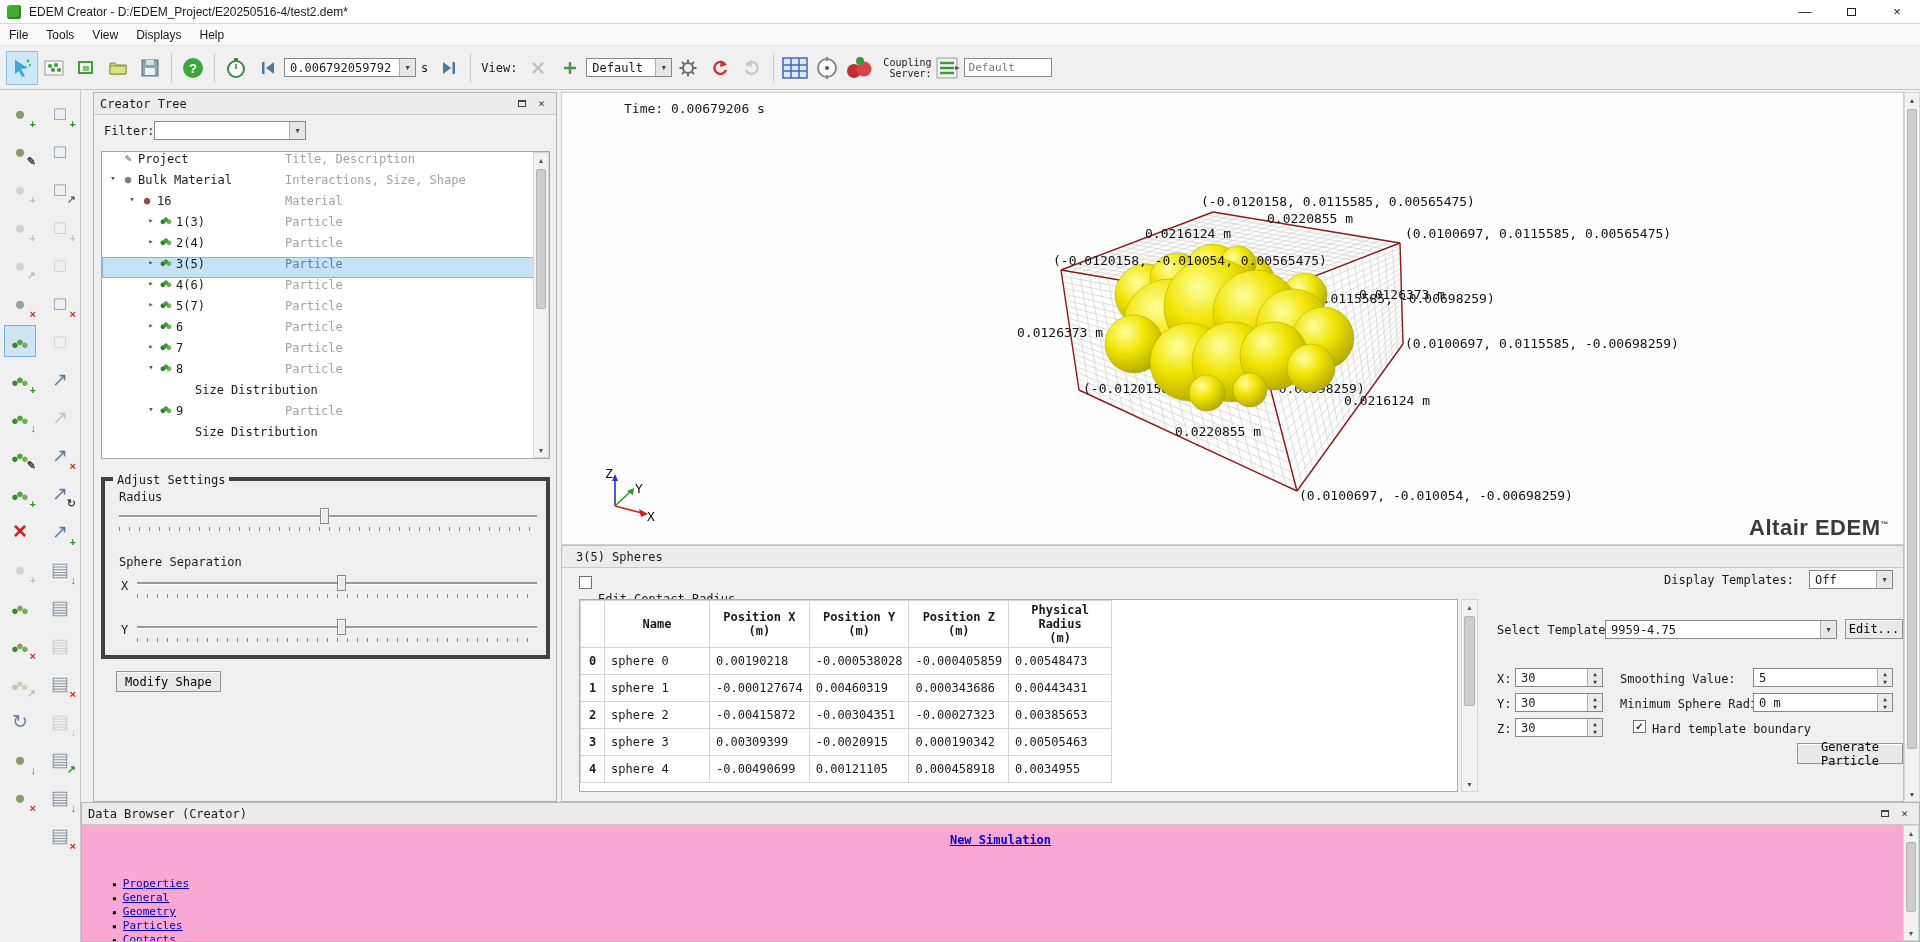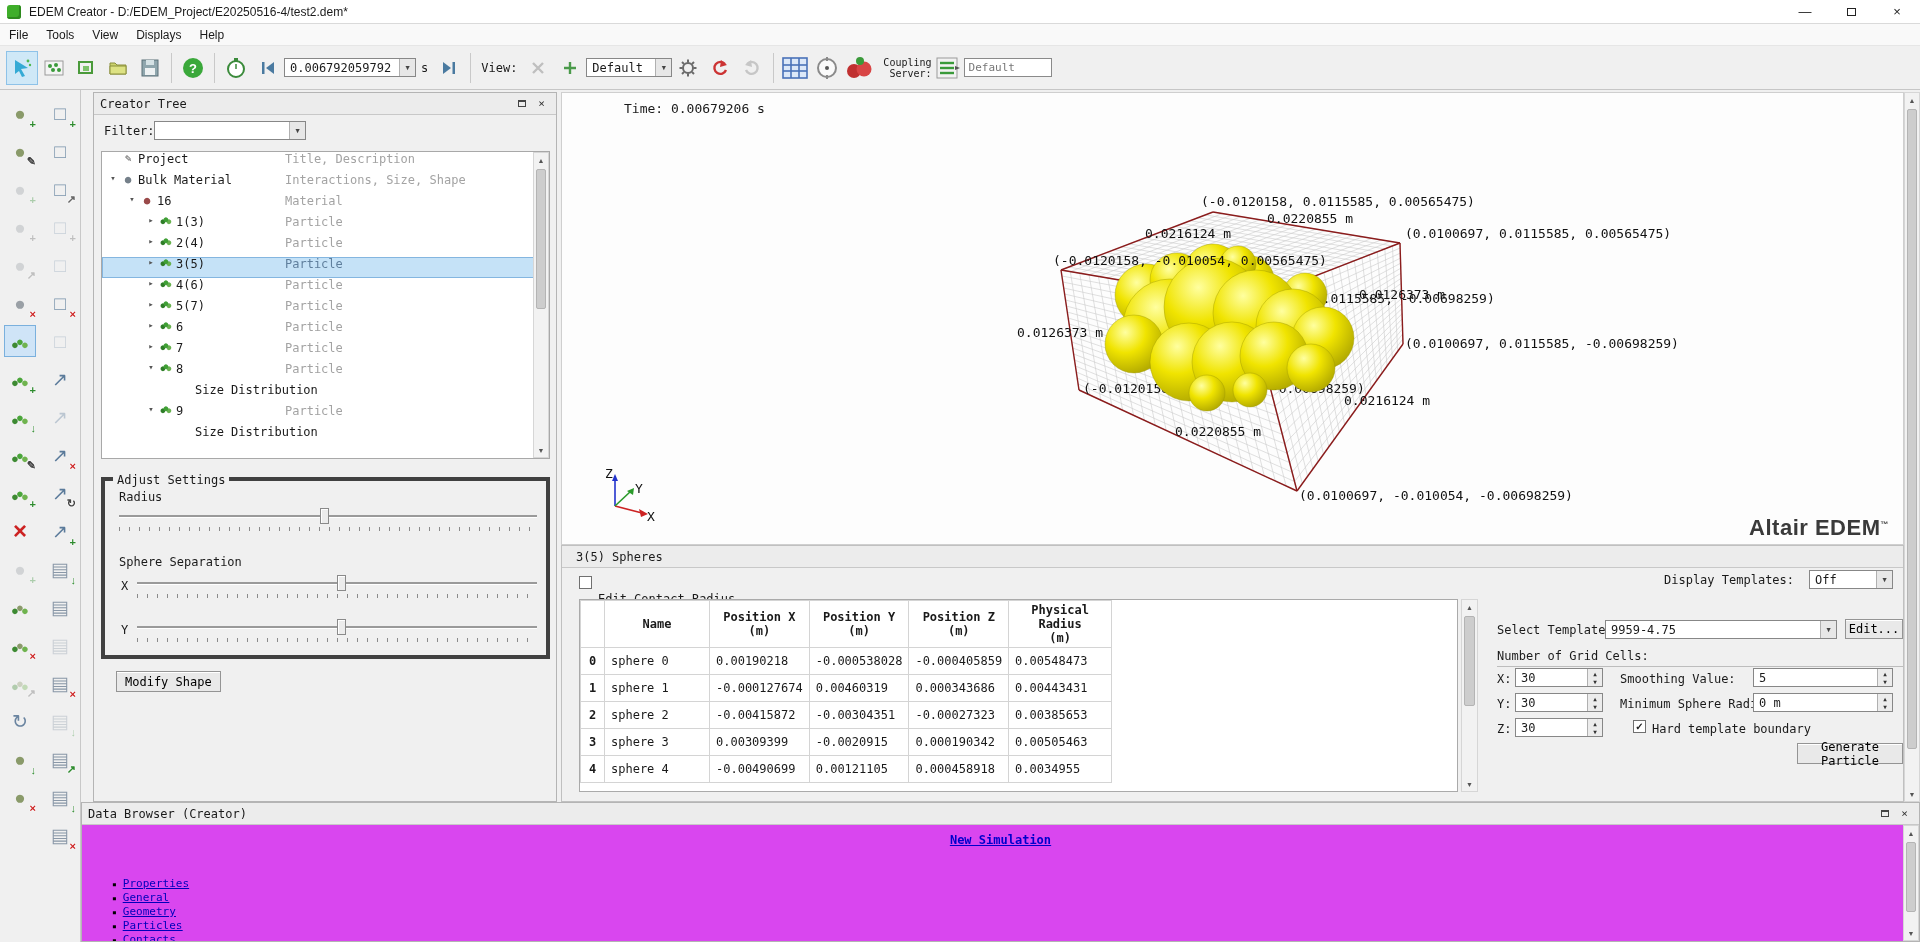--- a/index.html
+++ b/index.html
@@ -94,21 +94,21 @@
   table{border-collapse:collapse;font:12px "DejaVu Sans Mono",monospace}
   th,td{border:1px solid #d4d4d4;background:#fff;padding:2px 6px;text-align:left;height:27px}
   th{font-weight:bold;text-align:center;vertical-align:middle}
   th .u{font-weight:bold}
   td.idx{text-align:center;font-weight:bold;padding:2px 2px}
   .seclabel{position:absolute;font:12px "DejaVu Sans Mono",monospace;white-space:nowrap}
   .sechr{border-bottom:1px solid #bdbdbd}
 
   
   #databrowser{position:absolute;left:81px;top:802px;width:1839px;height:140px;background:#f0f0f0;border:1px solid #b4b4b4}
-  #dbcontent{position:absolute;left:0;top:22px;right:0;bottom:0;background:#d946ef;overflow:hidden}
+  #dbcontent{position:absolute;left:0;top:22px;right:0;bottom:0;background:#f9a8d4;overflow:hidden}
   #newsim{position:absolute;left:0;right:0;top:8px;text-align:center;font:bold 12px "DejaVu Sans Mono",monospace}
   #newsim a{color:#0000cc}
   #browser-links{position:absolute;left:30px;top:52px;font:11px "DejaVu Sans Mono",monospace}
   .blink-row{height:14px;line-height:14px}
   .bullet{color:#000;font-size:8px;margin-right:6px}
   .blink-row a{color:#0000bb}
 </style>
 </head>
 <body>
 
@@ -795,21 +795,20 @@
     <span class="sbthumb" style="top:16px;height:90px"></span>
     <span class="sbarr">▼</span>
   </div>
 
   <span class="seclabel" style="left:935px;top:77px">Select Template:</span>
   <div class="combo" style="position:absolute;left:1043px;top:74px;width:232px">
     <span>9959-4.75</span>
     <span class="caret">▼</span>
   </div>
   <button class="btn" style="position:absolute;left:1283px;top:73px;width:58px;height:20px">Edit...</button>
-  <div class="seclabel sechr" style="left:935px;top:103px;width:406px;padding-bottom:3px">Number of Grid Cells:</div>
 
   <span class="seclabel" style="left:935px;top:126px">X:</span>
   <div class="spin" style="left:953px;top:122px;width:88px">
     <span>30</span>
     <span class="arr">
         <span>▲</span>
         <span>▼</span>
       </span>
   </div>
   <span class="seclabel" style="left:1058px;top:126px">Smoothing Value:</span>

